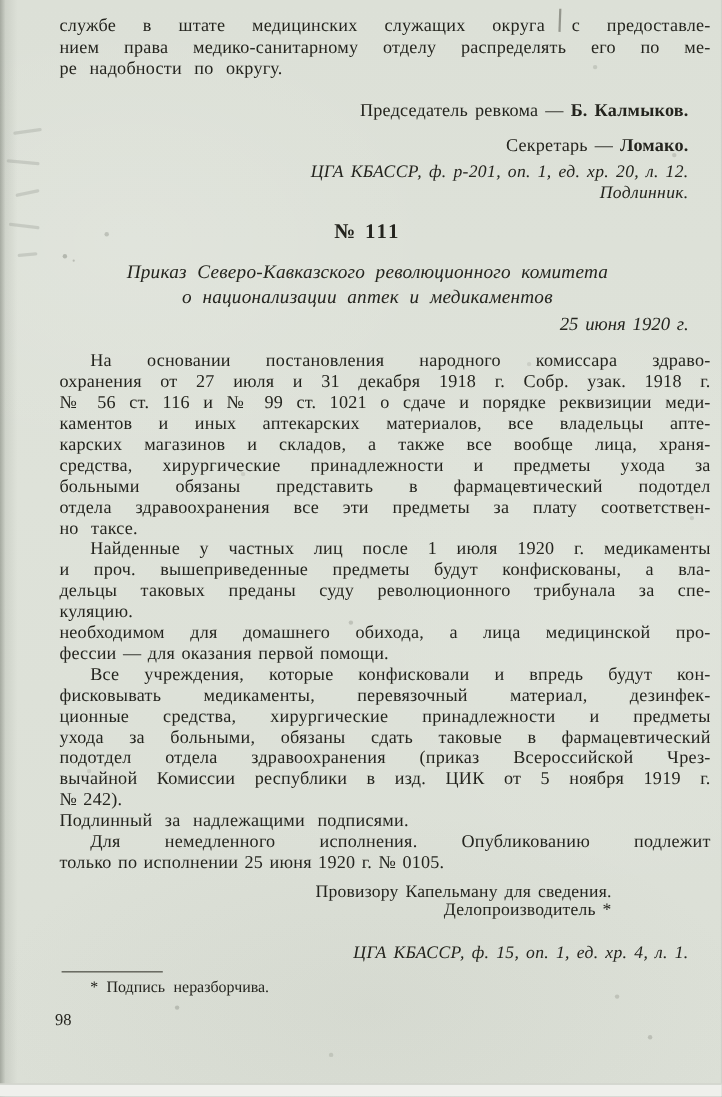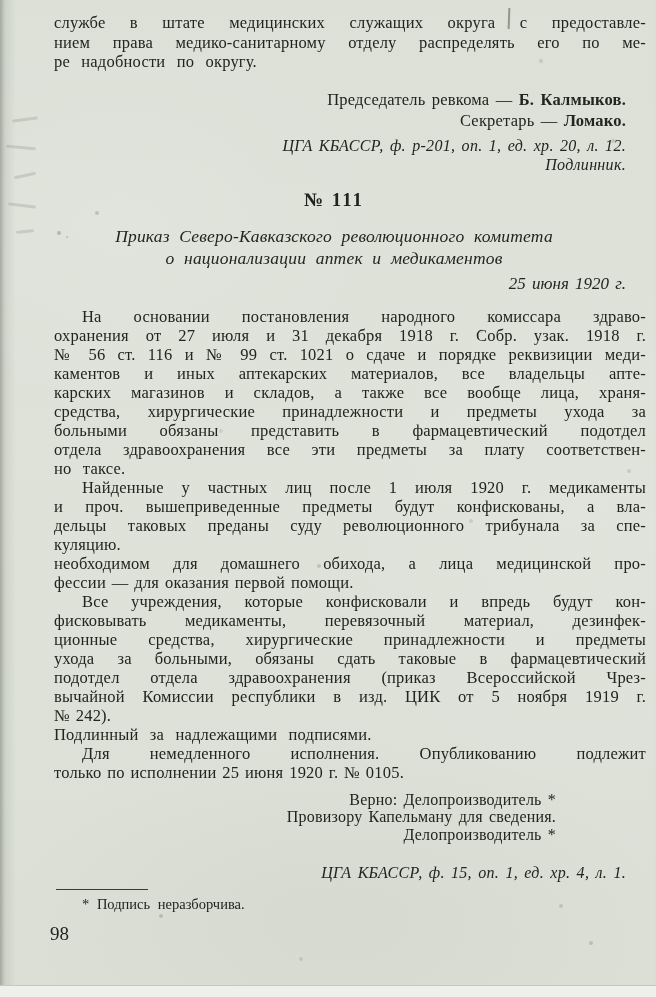--- a/index.html
+++ b/index.html
@@ -32,21 +32,21 @@
     text-align-last:justify;
     white-space:normal;
   }
   .jline.end{text-align-last:left;}
   .jline.ind{text-indent:28px;}
   .jline.sp{word-spacing:7px;}
   .frag{margin-top:0;}
   .frag .jline{line-height:19.5px;}
 
   .sig-block{margin-top:17px;margin-right:20px;text-align:right;}
-  .sig-line{font-size:16.5px;line-height:21px;letter-spacing:.2px;word-spacing:2px;}
+  .sig-line{font-size:16.5px;line-height:21px;letter-spacing:.2px;word-spacing:2px;margin-top:11px;}
   .sig-name{font-weight:bold;}
 
   .arch-block{margin-top:5px;margin-right:20px;text-align:right;font-style:italic;}
   .arch-line{font-size:16px;line-height:19px;letter-spacing:.3px;word-spacing:2px;}
 
   .doc-number{
     margin-top:13px;padding-right:32px;
     text-align:center;font-weight:bold;font-size:19px;line-height:26px;letter-spacing:2px;
   }
   .doc-title{margin-top:12px;padding-right:32px;text-align:center;font-style:italic;}
@@ -58,21 +58,21 @@
   .cert-block{margin-top:9px;margin-right:90px;text-align:right;}
   .cert-line{font-size:16px;line-height:17.5px;letter-spacing:.2px;word-spacing:2px;}
 
   .arch2{margin-top:20px;}
 
   .footnote-rule{
     margin-top:7px;margin-left:2px;
     width:92px;height:0;border-top:1.5px solid #3c3c34;
   }
   .footnote{margin-top:5px;text-indent:28px;font-size:14.5px;line-height:18px;word-spacing:4px;}
-  .page-number{margin-top:12px;margin-left:-4px;font-size:19px;line-height:18px;}
+  .page-number{margin-top:12px;margin-left:-4px;font-size:15px;line-height:18px;}
 
   
   .edge-left{position:absolute;left:0;top:0;bottom:0;width:16px;z-index:3;pointer-events:none;
     background:linear-gradient(to right, rgba(110,115,105,.50), rgba(150,155,145,.22) 5px, rgba(190,195,185,0) 16px);}
   .edge-right{position:absolute;right:0;top:0;bottom:0;width:8px;z-index:3;
     background:#f0f1ed;border-left:1px solid #b9bdb3;}
   .edge-right-shade{position:absolute;right:8px;top:0;bottom:0;width:10px;z-index:3;pointer-events:none;
     background:linear-gradient(to left, rgba(140,145,135,.18), rgba(140,145,135,0));}
   .edge-bottom{position:absolute;left:0;right:8px;bottom:0;height:11px;z-index:3;
     background:#eff0ec;border-top:1px solid #c4c8be;}
@@ -176,21 +176,20 @@
       </div>
 
       <div>
         <div class="jline ind">Для немедленного исполнения. Опубликованию подлежит</div>
         <div class="jline end">только по исполнении 25 июня 1920 г. № 0105.</div>
       </div>
 
     </div>
 
     <div class="cert-block">
-      <div class="cert-line">Верно: Делопроизводитель *</div>
       <div class="cert-line">Провизору Капельману для сведения.</div>
       <div class="cert-line">Делопроизводитель *</div>
     </div>
 
     <div class="arch-block arch2">
       <div class="arch-line">ЦГА КБАССР, ф. 15, оп. 1, ед. хр. 4, л. 1.</div>
     </div>
 
     <div class="footnote-rule"></div>
     <div class="footnote">* Подпись неразборчива.</div>

